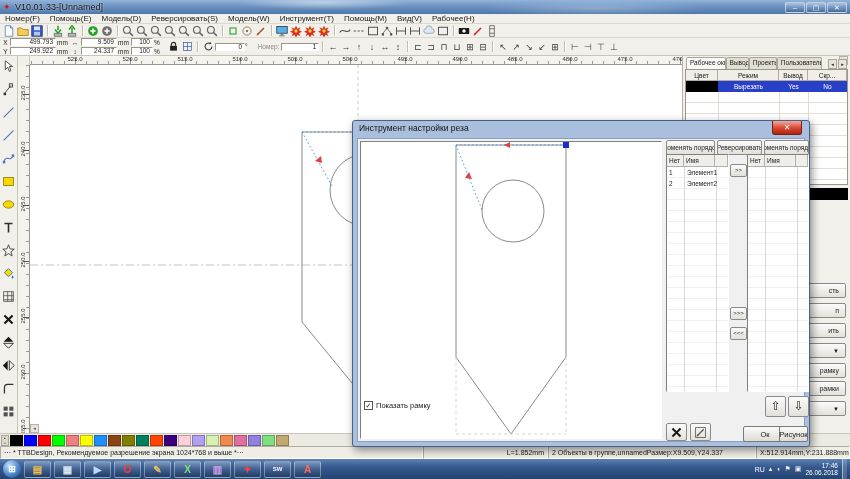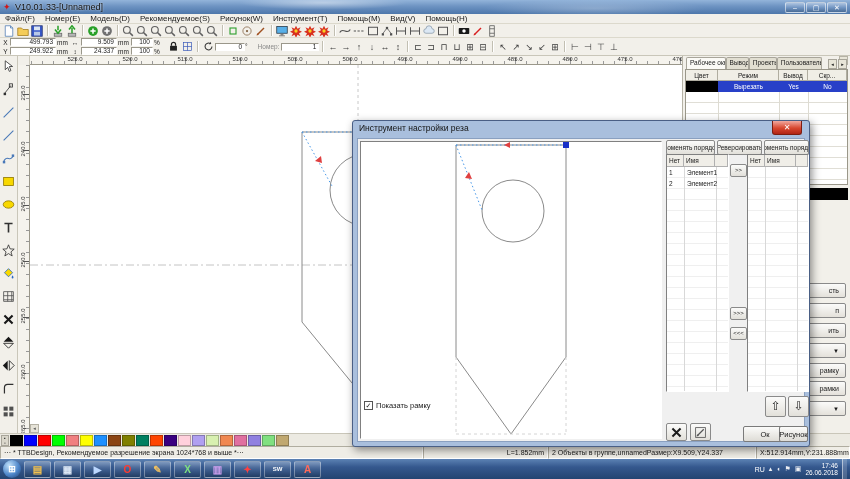--- a/index.html
+++ b/index.html
@@ -299,29 +299,29 @@
   <span id="app-icon">✦</span>
   <span id="win-title">V10.01.33-[Unnamed]</span>
   <div id="winctl">
       <div class="wbtn">–</div>
       <div class="wbtn">▢</div>
       <div class="wbtn">✕</div>
     </div>
 </div>
 
 <div id="menubar">
-    <span class="menu-item">Файл(F)</span>
-    <span class="menu-item">Номер(E)</span>
+    <span class="menu-item">Номер(F)</span>
+    <span class="menu-item">Помощь(E)</span>
     <span class="menu-item">Модель(D)</span>
-    <span class="menu-item">Рекомендуемое(S)</span>
-    <span class="menu-item">Рисунок(W)</span>
+    <span class="menu-item">Реверсировать(S)</span>
+    <span class="menu-item">Модель(W)</span>
     <span class="menu-item">Инструмент(T)</span>
     <span class="menu-item">Помощь(M)</span>
     <span class="menu-item">Вид(V)</span>
-    <span class="menu-item">Помощь(H)</span>
+    <span class="menu-item">Рабочее(H)</span>
   </div>
 
 <div id="tb1">
     <span class="tbicon" style="color: rgb(74, 120, 176);">
       <svg>
         <use href="#s-page"></use>
       </svg>
     </span>
     <span class="tbicon" style="color: rgb(200, 144, 32);">
       <svg>

